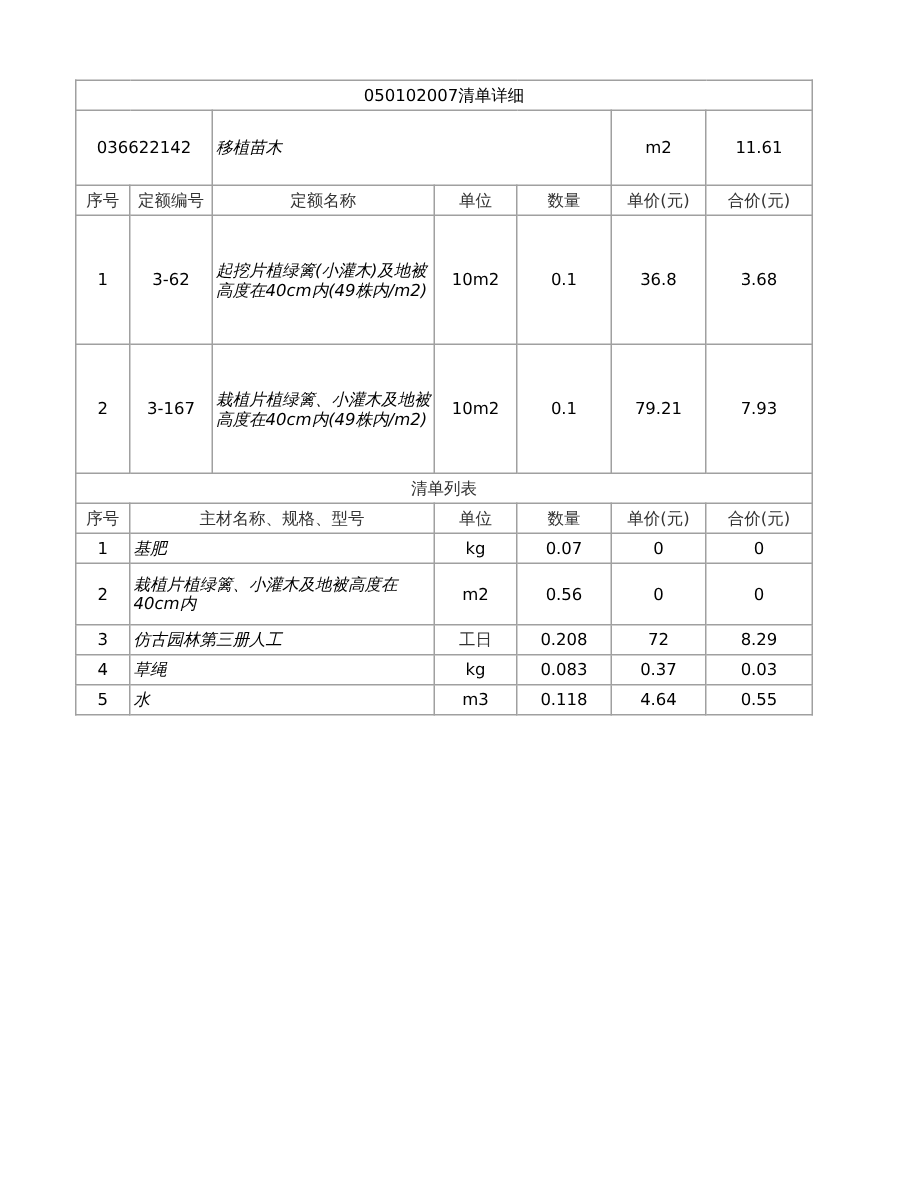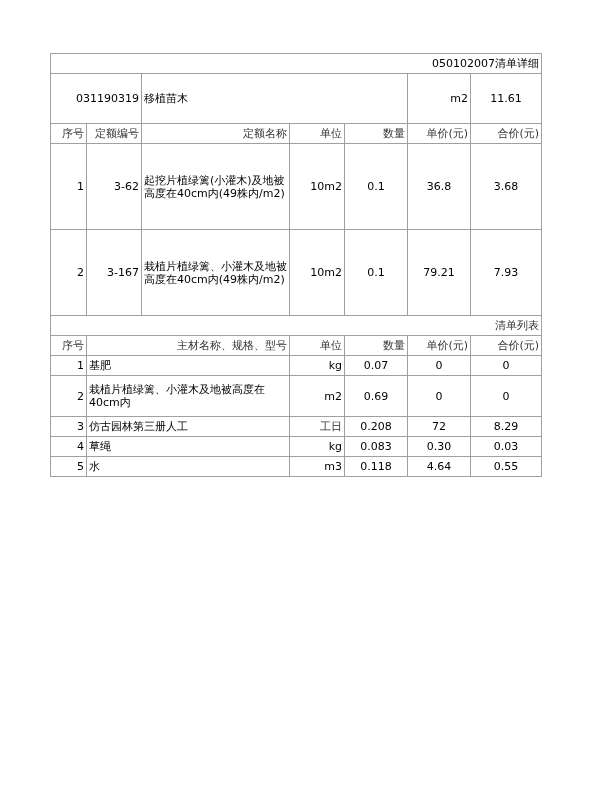--- a/index.html
+++ b/index.html
@@ -6,23 +6,23 @@
   body { width: 612px; height: 792px; position: relative; font-family: "DejaVu Sans", sans-serif; color: #000; }
   table.sheet {
     position: absolute; left: 50px; top: 53px;
     border-collapse: collapse; table-layout: fixed;
     width: 491px; font-size: 11px;
   }
   table.sheet td {
     border: 1px solid #a0a0a0; padding: 0 2px; vertical-align: middle;
     line-height: 13px; overflow: hidden;
   }
-  .c { text-align: right; margin-top: 28px; }
+  .c { text-align: center; margin-top: 28px; }
   .r { text-align: center; }
-  .l { text-align: left; }
+  .l { text-align: left; font-style: italic; }
   .cjk { color: #333; }
   .h20 td { height: 19px; }
   .h50 td { height: 49px; }
   .h85 td { height: 85px; }
   .h40 td { height: 40px; }
 </style>
 </head>
 <body>
 
 <table class="sheet">
@@ -34,21 +34,21 @@
       <col style="width:63px">
       <col style="width:63px">
       <col style="width:71px">
   </colgroup>
 
   <tbody>
       <tr class="h20">
     <td colspan="7" class="c">050102007清单详细</td>
   </tr>
   <tr class="h50">
-    <td colspan="2" class="c">031190319</td>
+    <td colspan="2" class="c">036622142</td>
     <td colspan="3" class="l">移植苗木</td>
     <td class="c">m2</td>
     <td class="r">11.61</td>
   </tr>
 
   <tr class="h20">
     <td class="c cjk">序号</td>
     <td class="c cjk">定额编号</td>
     <td class="c cjk">定额名称</td>
     <td class="c cjk">单位</td>
@@ -91,38 +91,38 @@
     <td colspan="2" class="l">基肥</td>
     <td class="c">kg</td>
     <td class="r">0.07</td>
     <td class="r">0</td>
     <td class="r">0</td>
   </tr>
   <tr class="h40">
     <td class="c">2</td>
     <td colspan="2" class="l">栽植片植绿篱、小灌木及地被高度在40cm内</td>
     <td class="c">m2</td>
-    <td class="r">0.69</td>
+    <td class="r">0.56</td>
     <td class="r">0</td>
     <td class="r">0</td>
   </tr>
   <tr class="h20">
     <td class="c">3</td>
     <td colspan="2" class="l">仿古园林第三册人工</td>
     <td class="c cjk">工日</td>
     <td class="r">0.208</td>
     <td class="r">72</td>
     <td class="r">8.29</td>
   </tr>
   <tr class="h20">
     <td class="c">4</td>
     <td colspan="2" class="l">草绳</td>
     <td class="c">kg</td>
     <td class="r">0.083</td>
-    <td class="r">0.30</td>
+    <td class="r">0.37</td>
     <td class="r">0.03</td>
   </tr>
   <tr class="h20">
     <td class="c">5</td>
     <td colspan="2" class="l">水</td>
     <td class="c">m3</td>
     <td class="r">0.118</td>
     <td class="r">4.64</td>
     <td class="r">0.55</td>
   </tr>

